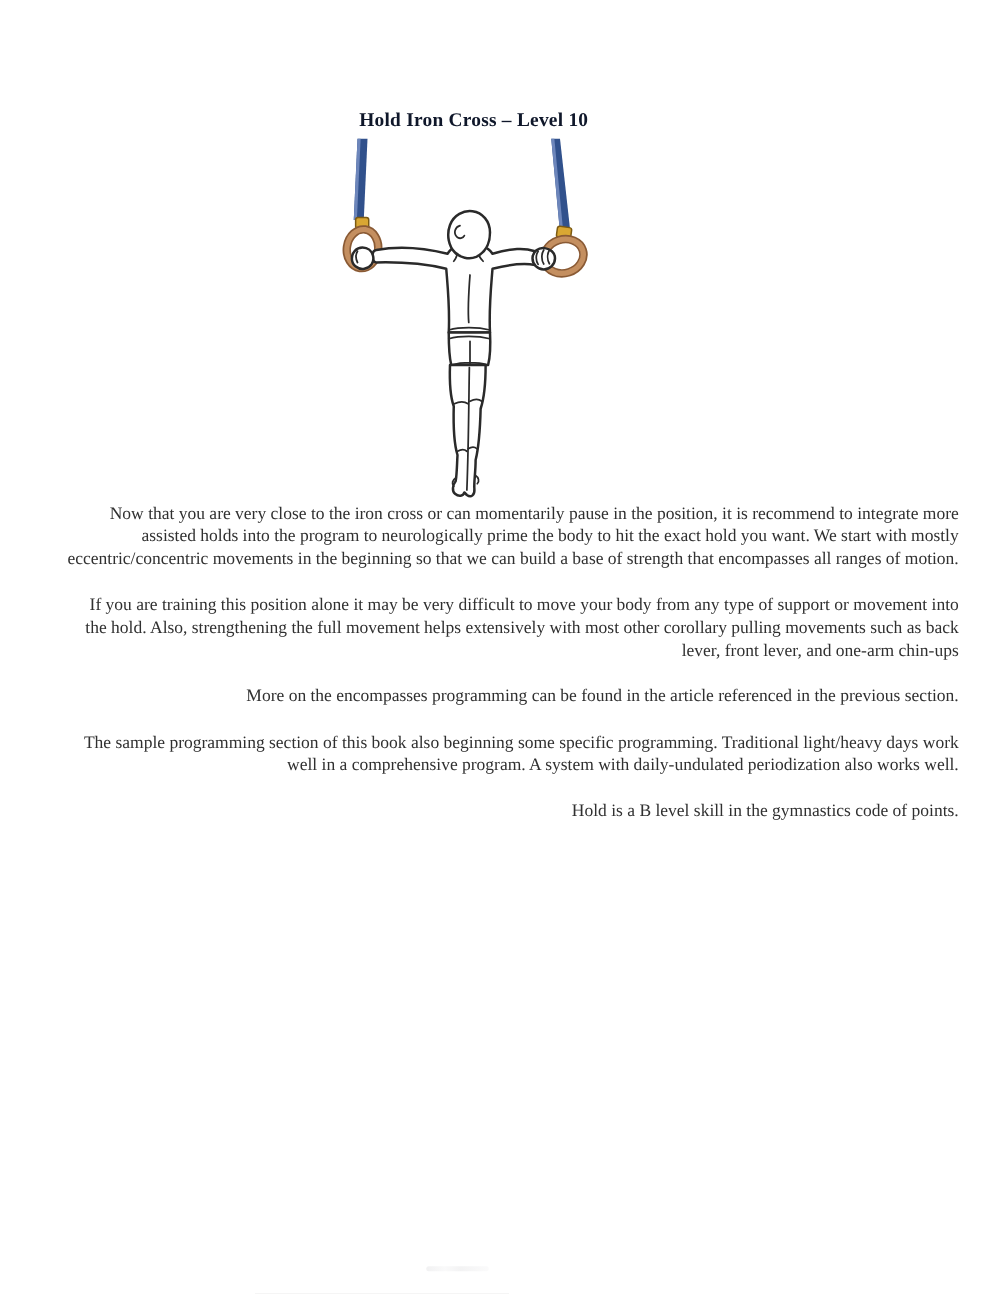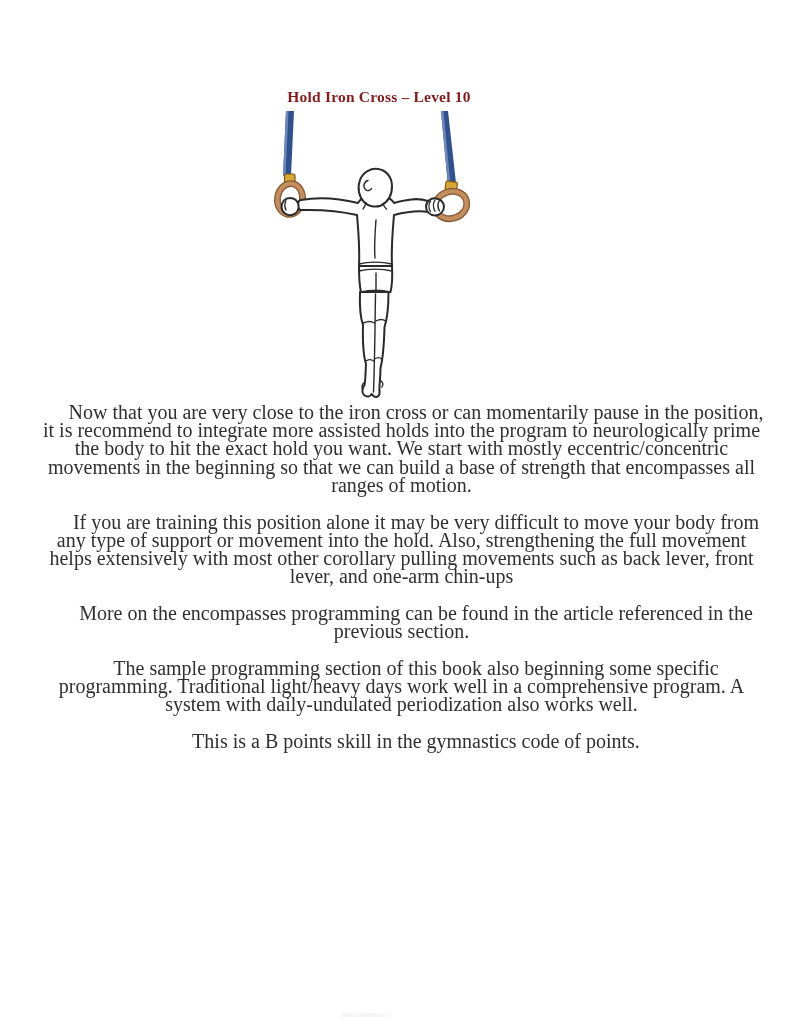--- a/index.html
+++ b/index.html
@@ -14,40 +14,40 @@
   }
   .doc-title {
     position: absolute;
     top: 88px;
     left: 0;
     width: 758px;
     margin: 0;
     text-align: center;
     font-size: 15.5px;
     font-weight: bold;
-    color: #7f1d1d;
+    color: #0f172a;
     letter-spacing: 0.2px;
   }
   .illustration {
     position: absolute;
     left: 258px;
     top: 108px;
     width: 220px;
     height: 292px;
     margin: 0;
   }
   .body-text {
     position: absolute;
     left: 36px;
     top: 403px;
     width: 731px;
-    font-size: 20px;
+    font-size: 14px;
     line-height: 18.2px;
     color: #303030;
-    text-align: center;
+    text-align: right;
   }
   .body-text p {
     margin: 0 0 18.5px 0;
     text-indent: 29px;
   }
   .footer-artifact {
     position: absolute;
     left: 341px;
     top: 1013px;
     width: 50px;
@@ -166,18 +166,18 @@
         <path class="thin" d="M172.5,93 c-2,3 -2,7.5 0,10.5 M177,92 c-2,3.2 -2,8 0,11.2 M181.5,92 c-1.8,3.2 -1.8,7.8 0,11"></path>
       </g>
     </svg>
   </figure>
 
   <div class="body-text">
     <p>Now that you are very close to the iron cross or can momentarily pause in the position, it is recommend to integrate more assisted holds into the program to neurologically prime the body to hit the exact hold you want. We start with mostly eccentric/concentric movements in the beginning so that we can build a base of strength that encompasses all ranges of motion.</p>
     <p>If you are training this position alone it may be very difficult to move your body from any type of support or movement into the hold. Also, strengthening the full movement helps extensively with most other corollary pulling movements such as back lever, front lever, and one-arm chin-ups</p>
     <p>More on the encompasses programming can be found in the article referenced in the previous section.</p>
     <p>The sample programming section of this book also beginning some specific programming. Traditional light/heavy days work well in a comprehensive program. A system with daily-undulated periodization also works well.</p>
-    <p>This is a B points skill in the gymnastics code of points.</p>
+    <p>Hold is a B level skill in the gymnastics code of points.</p>
   </div>
 
   <div class="footer-artifact"></div>
 
 </div>
 
 </body></html>

